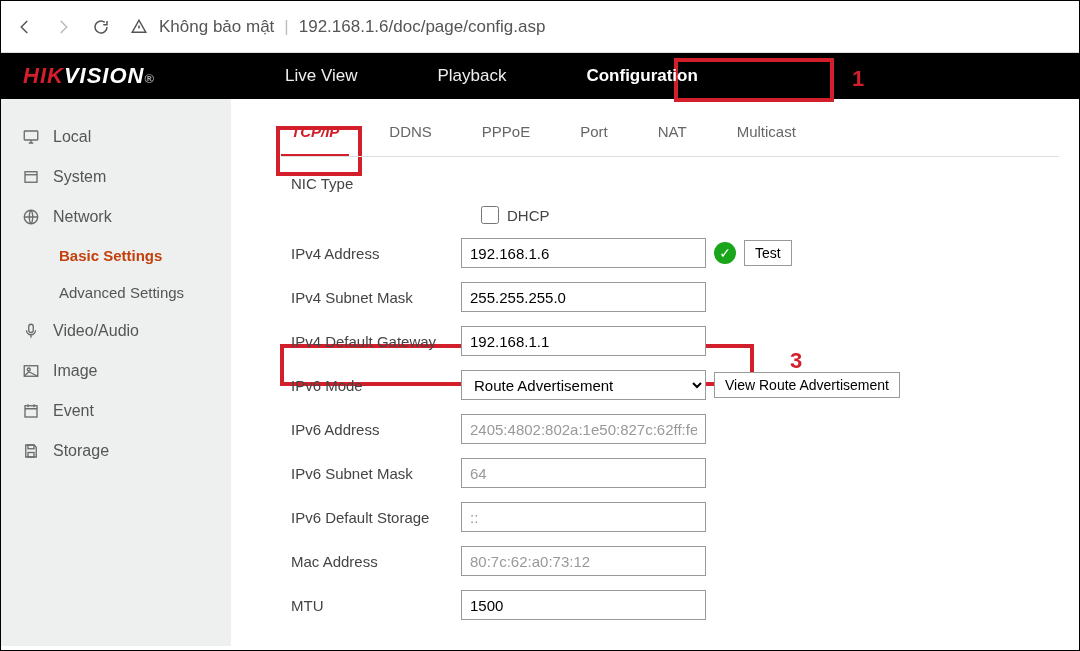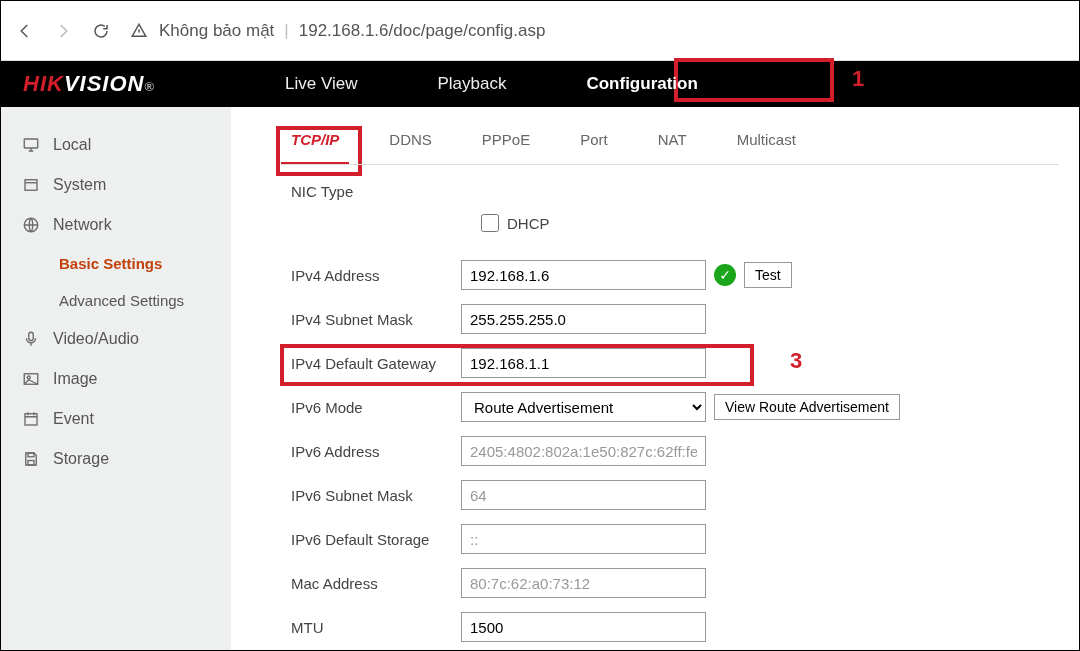--- a/index.html
+++ b/index.html
@@ -1,18 +1,18 @@
 <!DOCTYPE html>
 <html><head>
 <meta charset="utf-8">
 <style>
   * { box-sizing: border-box; margin: 0; padding: 0; font-family: Arial, Helvetica, sans-serif; }
   body { width: 1080px; height: 651px; background:#fff; overflow:hidden; border:1px solid #000; }
   
-  .browser-bar { display:flex; align-items:center; height:60px; padding:0 14px; gap:18px; border-bottom:1px solid #ddd; }
+  .browser-bar { display:flex; align-items:center; height:52px; padding:0 14px; gap:18px; border-bottom:1px solid #ddd; }
   .nav-icon { width:20px; height:20px; display:flex; align-items:center; justify-content:center; color:#555; }
   .nav-icon svg { width:18px; height:18px; stroke:#555; fill:none; stroke-width:2; }
   .url-area { display:flex; align-items:center; gap:10px; font-size:17px; color:#555; }
   .url-sep { color:#bbb; }
   .url-path { color:#555; font-size:17px; }
   
   .header { display:flex; align-items:center; height:46px; background:#000; color:#fff; }
   .brand { width:230px; padding-left:22px; font-size:22px; letter-spacing:1px; font-weight:bold; font-style:italic;}
   .brand .hik { color:#d31f2b; }
   .brand .vision { color:#fff; }
@@ -36,21 +36,21 @@
   .tabs .tab.active { color:#d31f2b; border-bottom:2px solid #d31f2b; font-weight:bold;font-style:italic;}
   .form-row { display:flex; align-items:center; margin-bottom:14px; }
   .form-label { width:190px; font-size:15px; color:#444; padding-left:20px;}
   select.ctrl, input.ctrl { width:245px; height:30px; border:1px solid #999; font-size:15px; padding:2px 8px; background:#fff;}
   input.ctrl[readonly]{ color:#999; }
   .chk { width:18px; height:18px; margin-right:8px; }
   .chk-label { font-size:15px; color:#444; }
   .after-input { display:flex; align-items:center; gap:8px; margin-left:8px;}
   .ok-badge { width:22px; height:22px; border-radius:50%; background:#1aa51a; display:flex; align-items:center; justify-content:center; color:#fff; font-size:14px;}
   .btn { border:1px solid #999; background:#fff; padding:4px 10px; font-size:14px; cursor:pointer;}
-  .dhcp-row { display:flex; align-items:center; margin-bottom:28px; padding-left:210px;}
+  .dhcp-row { display:flex; align-items:center; margin-bottom:14px; padding-left:210px;}
   
   #hl-config { top:58px; left:674px; width:160px; height:44px; }
   #an1 { top:66px; left:852px; }
   #hl-sidebar { top:214px; left:12px; width:184px; height:78px; }
   #an2 { top:250px; left:210px; }
   #hl-tcp { top:126px; left:276px; width:86px; height:50px; }
   #hl-gateway { top:344px; left:280px; width:474px; height:42px; }
   #an3 { top:348px; left:790px; }
 </style>
 </head>

